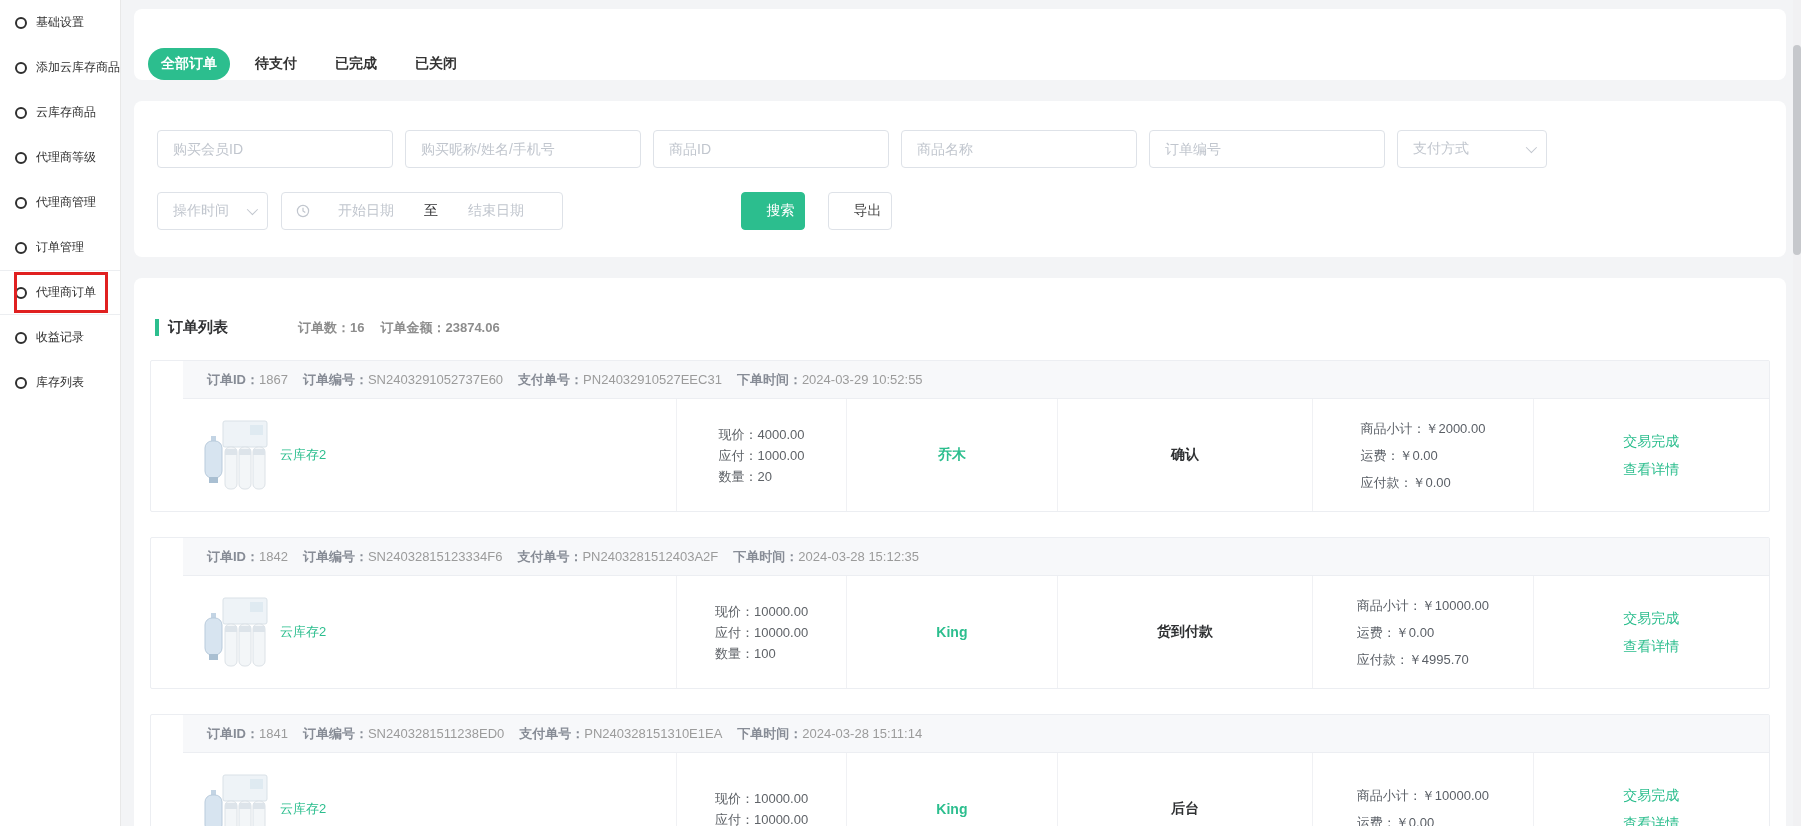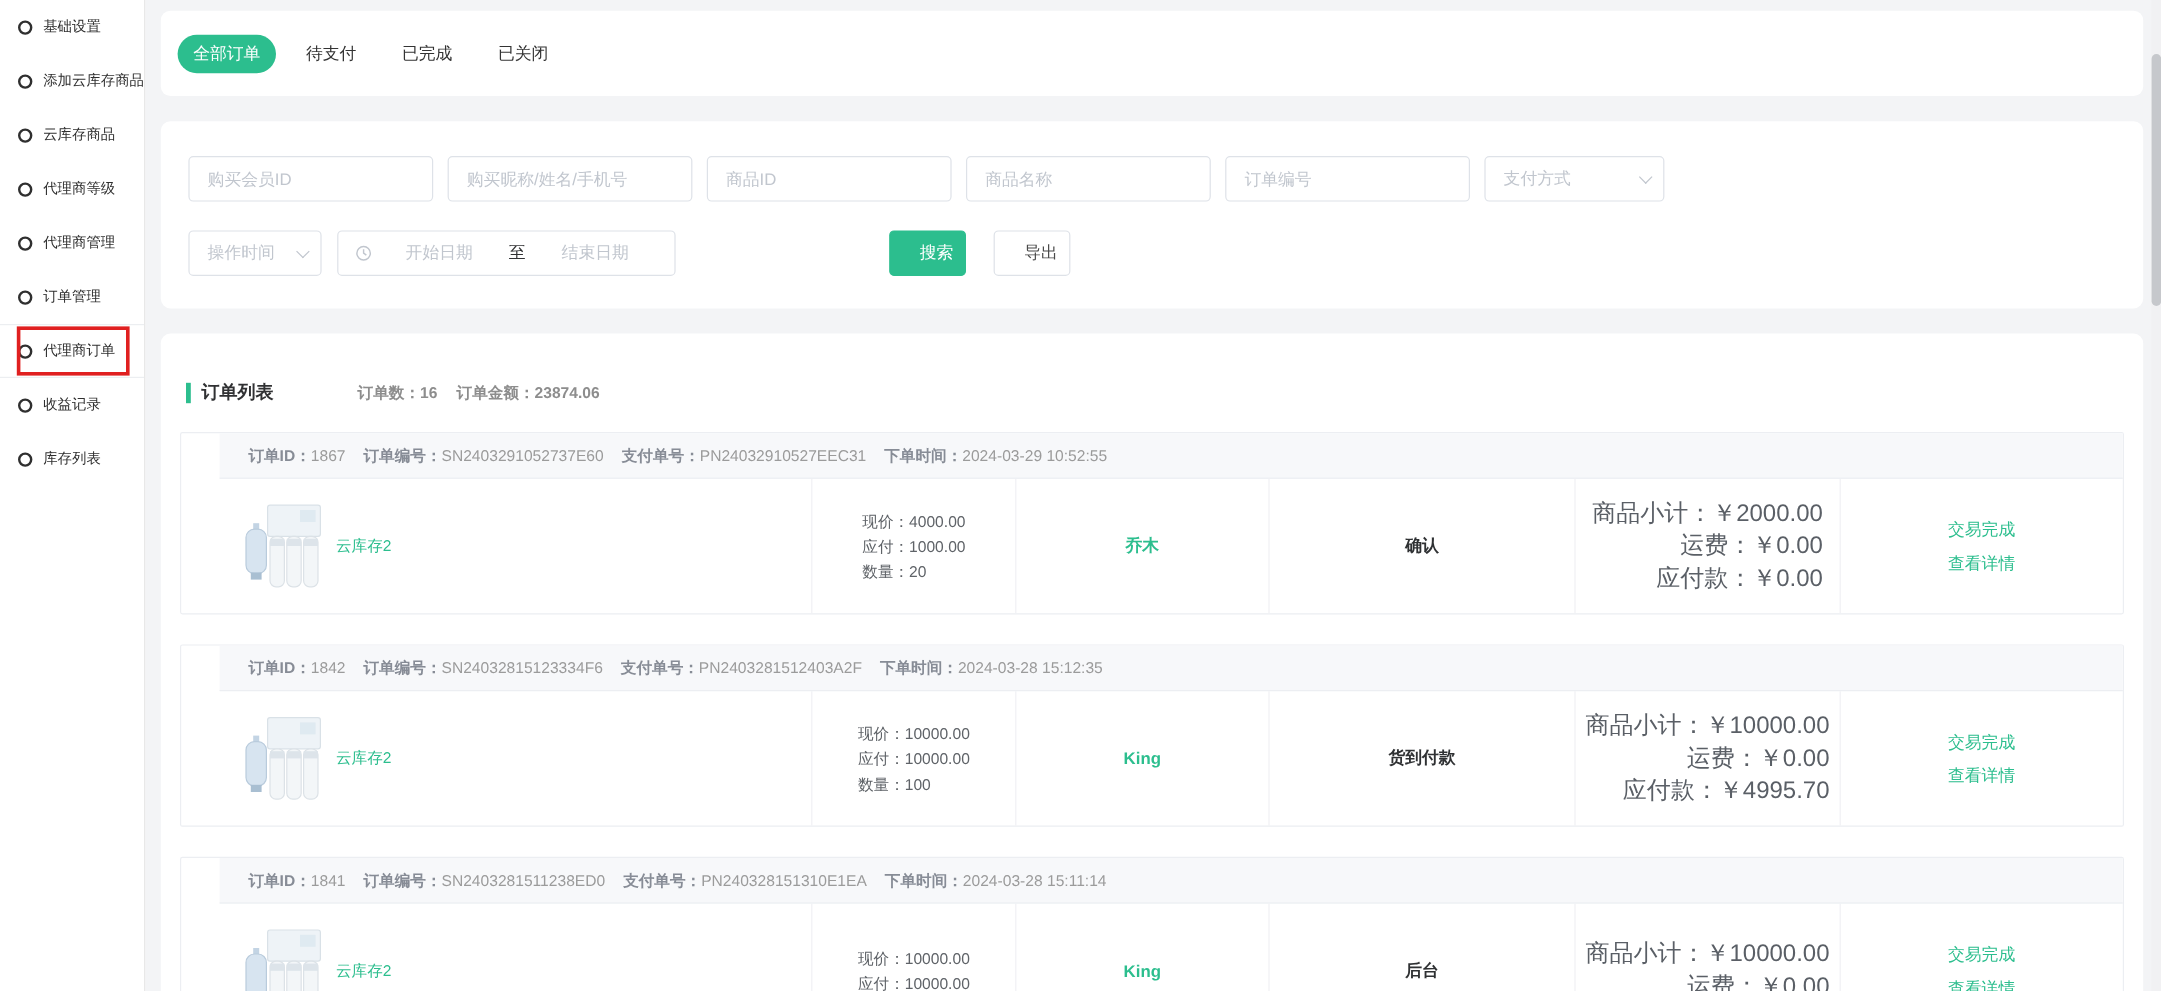--- a/index.html
+++ b/index.html
@@ -30,36 +30,36 @@
   }
 
   
   .main {
     position: absolute; left: 121px; right: 0; top: 0; bottom: 0;
     background: #f3f4f6; padding: 9px 15px 0 13px; overflow: hidden;
   }
   .card { background: #fff; border-radius: 8px; }
 
   
-  .tabs-card { height: 71px; display: flex; align-items: center; padding: 0 14px; margin-bottom: 21px; }
+  .tabs-card { height: 71px; display: flex; align-items: flex-end; padding: 0 14px; margin-bottom: 21px; font-weight: bold; }
   .tab {
     font-size: 14px; color: #333; padding: 7px 13px; margin-right: 12px;
     border-radius: 16px; cursor: pointer; white-space: nowrap;
   }
   .tab.active { background: var(--green); color: #fff; }
 
   
   .filter-card { padding: 29px 0 27px 23px; margin-bottom: 21px; }
   .frow { display: flex; align-items: center; }
   .frow + .frow { margin-top: 24px; }
   .f-input, .f-select, .datebox, .btn {
     height: 38px; border: 1px solid #dee2e8; border-radius: 4px;
     font-size: 14px; background: #fff; padding-left: 15px;
   }
-  .f-input { width: 204px; padding: 0 15px; margin-right: 12px; color: #333; outline: none; }
+  .f-input { width: 236px; padding: 0 15px; margin-right: 12px; color: #333; outline: none; }
   .f-input::placeholder { color: #c1c6ce; }
   .f-select {
     width: 150px; padding: 0 12px 0 15px; display: flex;
     align-items: center; justify-content: space-between; color: #c1c6ce; cursor: pointer;
   }
   .f-select.small { width: 111px; }
   .chevron {
     width: 8px; height: 8px; border-right: 1px solid #c1c6ce; border-bottom: 1px solid #c1c6ce;
     transform: rotate(45deg) translateY(-2px); flex: none;
   }
@@ -92,21 +92,21 @@
   .oh-val { color: #9b9b9b; margin-right: 15px; }
   .order-body {
     display: grid; height: 112px;
     grid-template-columns: 31.1% 10.7% 13.3% 16.1% 13.9% 14.9%;
   }
   .cell { display: flex; align-items: center; justify-content: center; border-left: 1px solid #f0f1f4; min-width: 0; }
   .cell.product-cell { border-left: none; justify-content: flex-start; padding-left: 20px; }
   .prod-img { flex: none; display: inline-flex; }
   .prod-name { color: var(--green); font-size: 13px; margin-left: 11px; cursor: pointer; text-decoration: none; }
   .stack { font-size: 13px; color: #5f6368; line-height: 21px; }
-  .totals-cell .stack { font-size: 20px; color: #5a5f66; line-height: 27px; text-align: right; }
+  .totals-cell .stack { font-size: 13px; color: #5a5f66; line-height: 27px; }
   .buyer { color: var(--green); font-weight: bold; font-size: 14px; }
   .method { color: #2f3133; font-weight: bold; font-size: 14px; }
   .actions-cell { flex-direction: column; }
   .g-link { color: var(--green); font-size: 14px; line-height: 28px; cursor: pointer; text-decoration: none; }
 
   
   .scrollbar-track { position: absolute; right: 0; top: 0; bottom: 0; width: 8px; background: #f1f1f3; z-index: 3; }
   .scrollbar-thumb { position: absolute; right: 0; top: 45px; width: 8px; height: 210px; background: #c6c8cc; border-radius: 4px; }
 
   :root { --green: #2cbe8e; }

